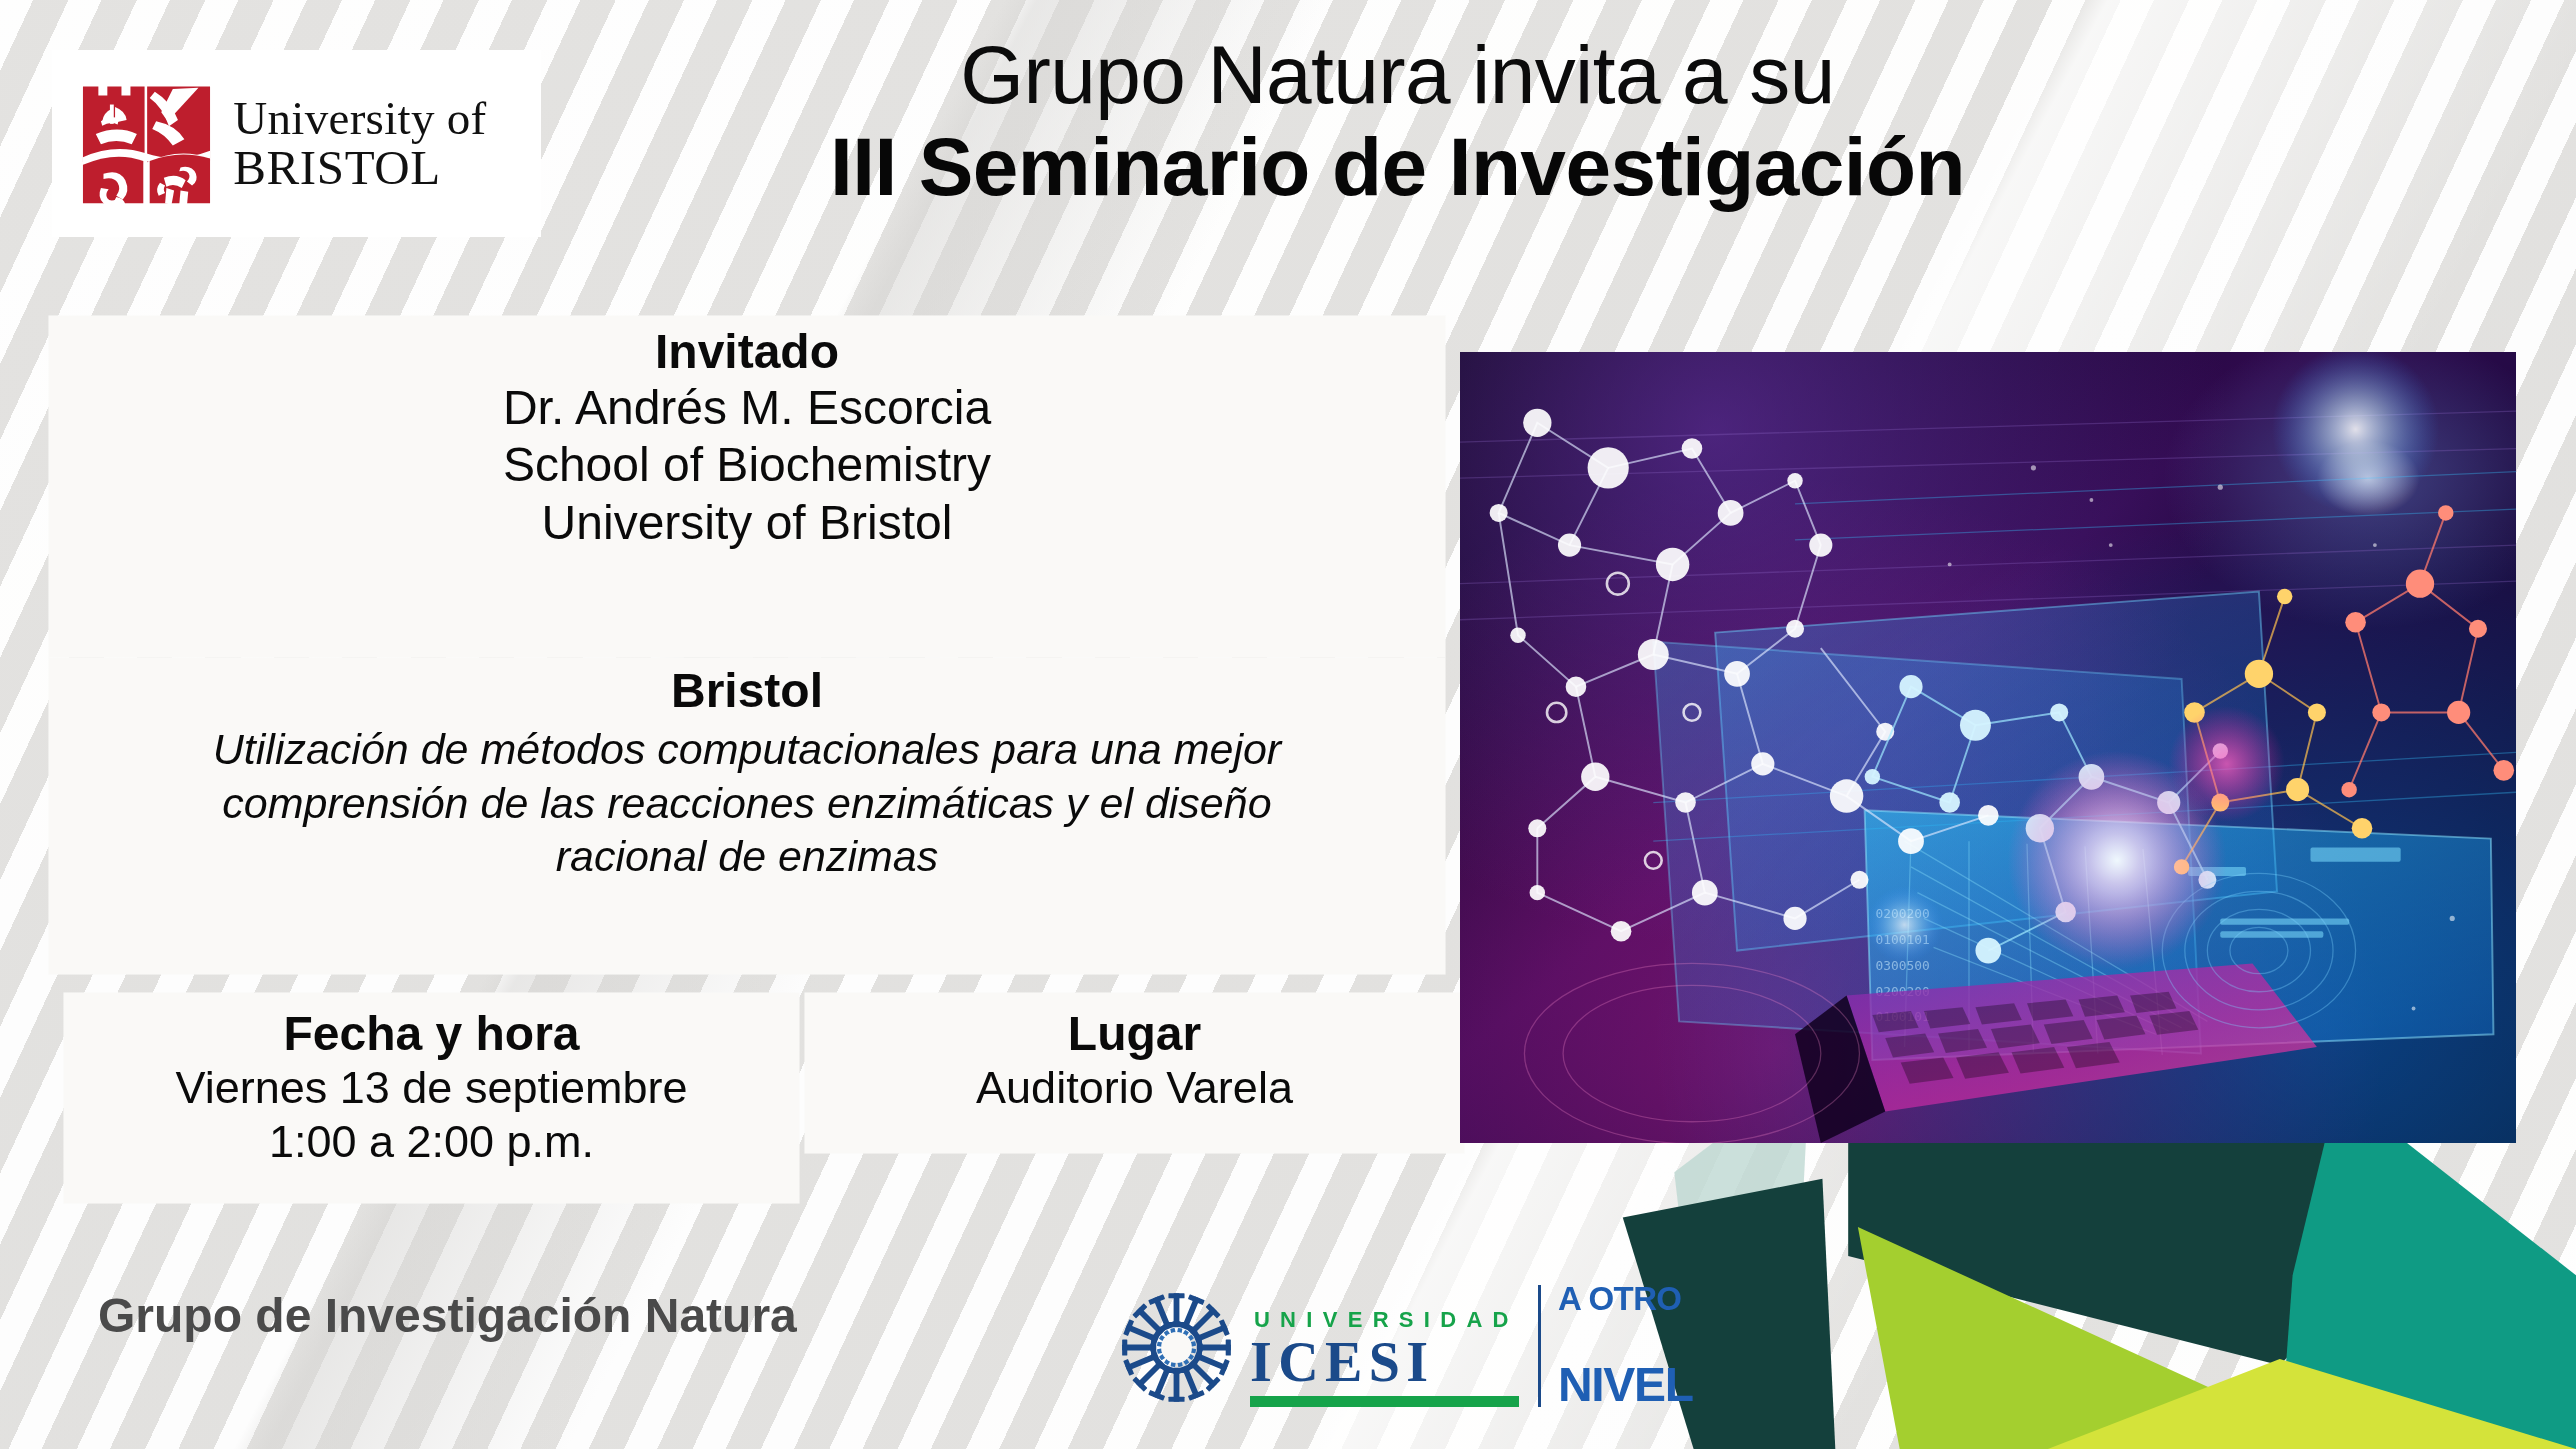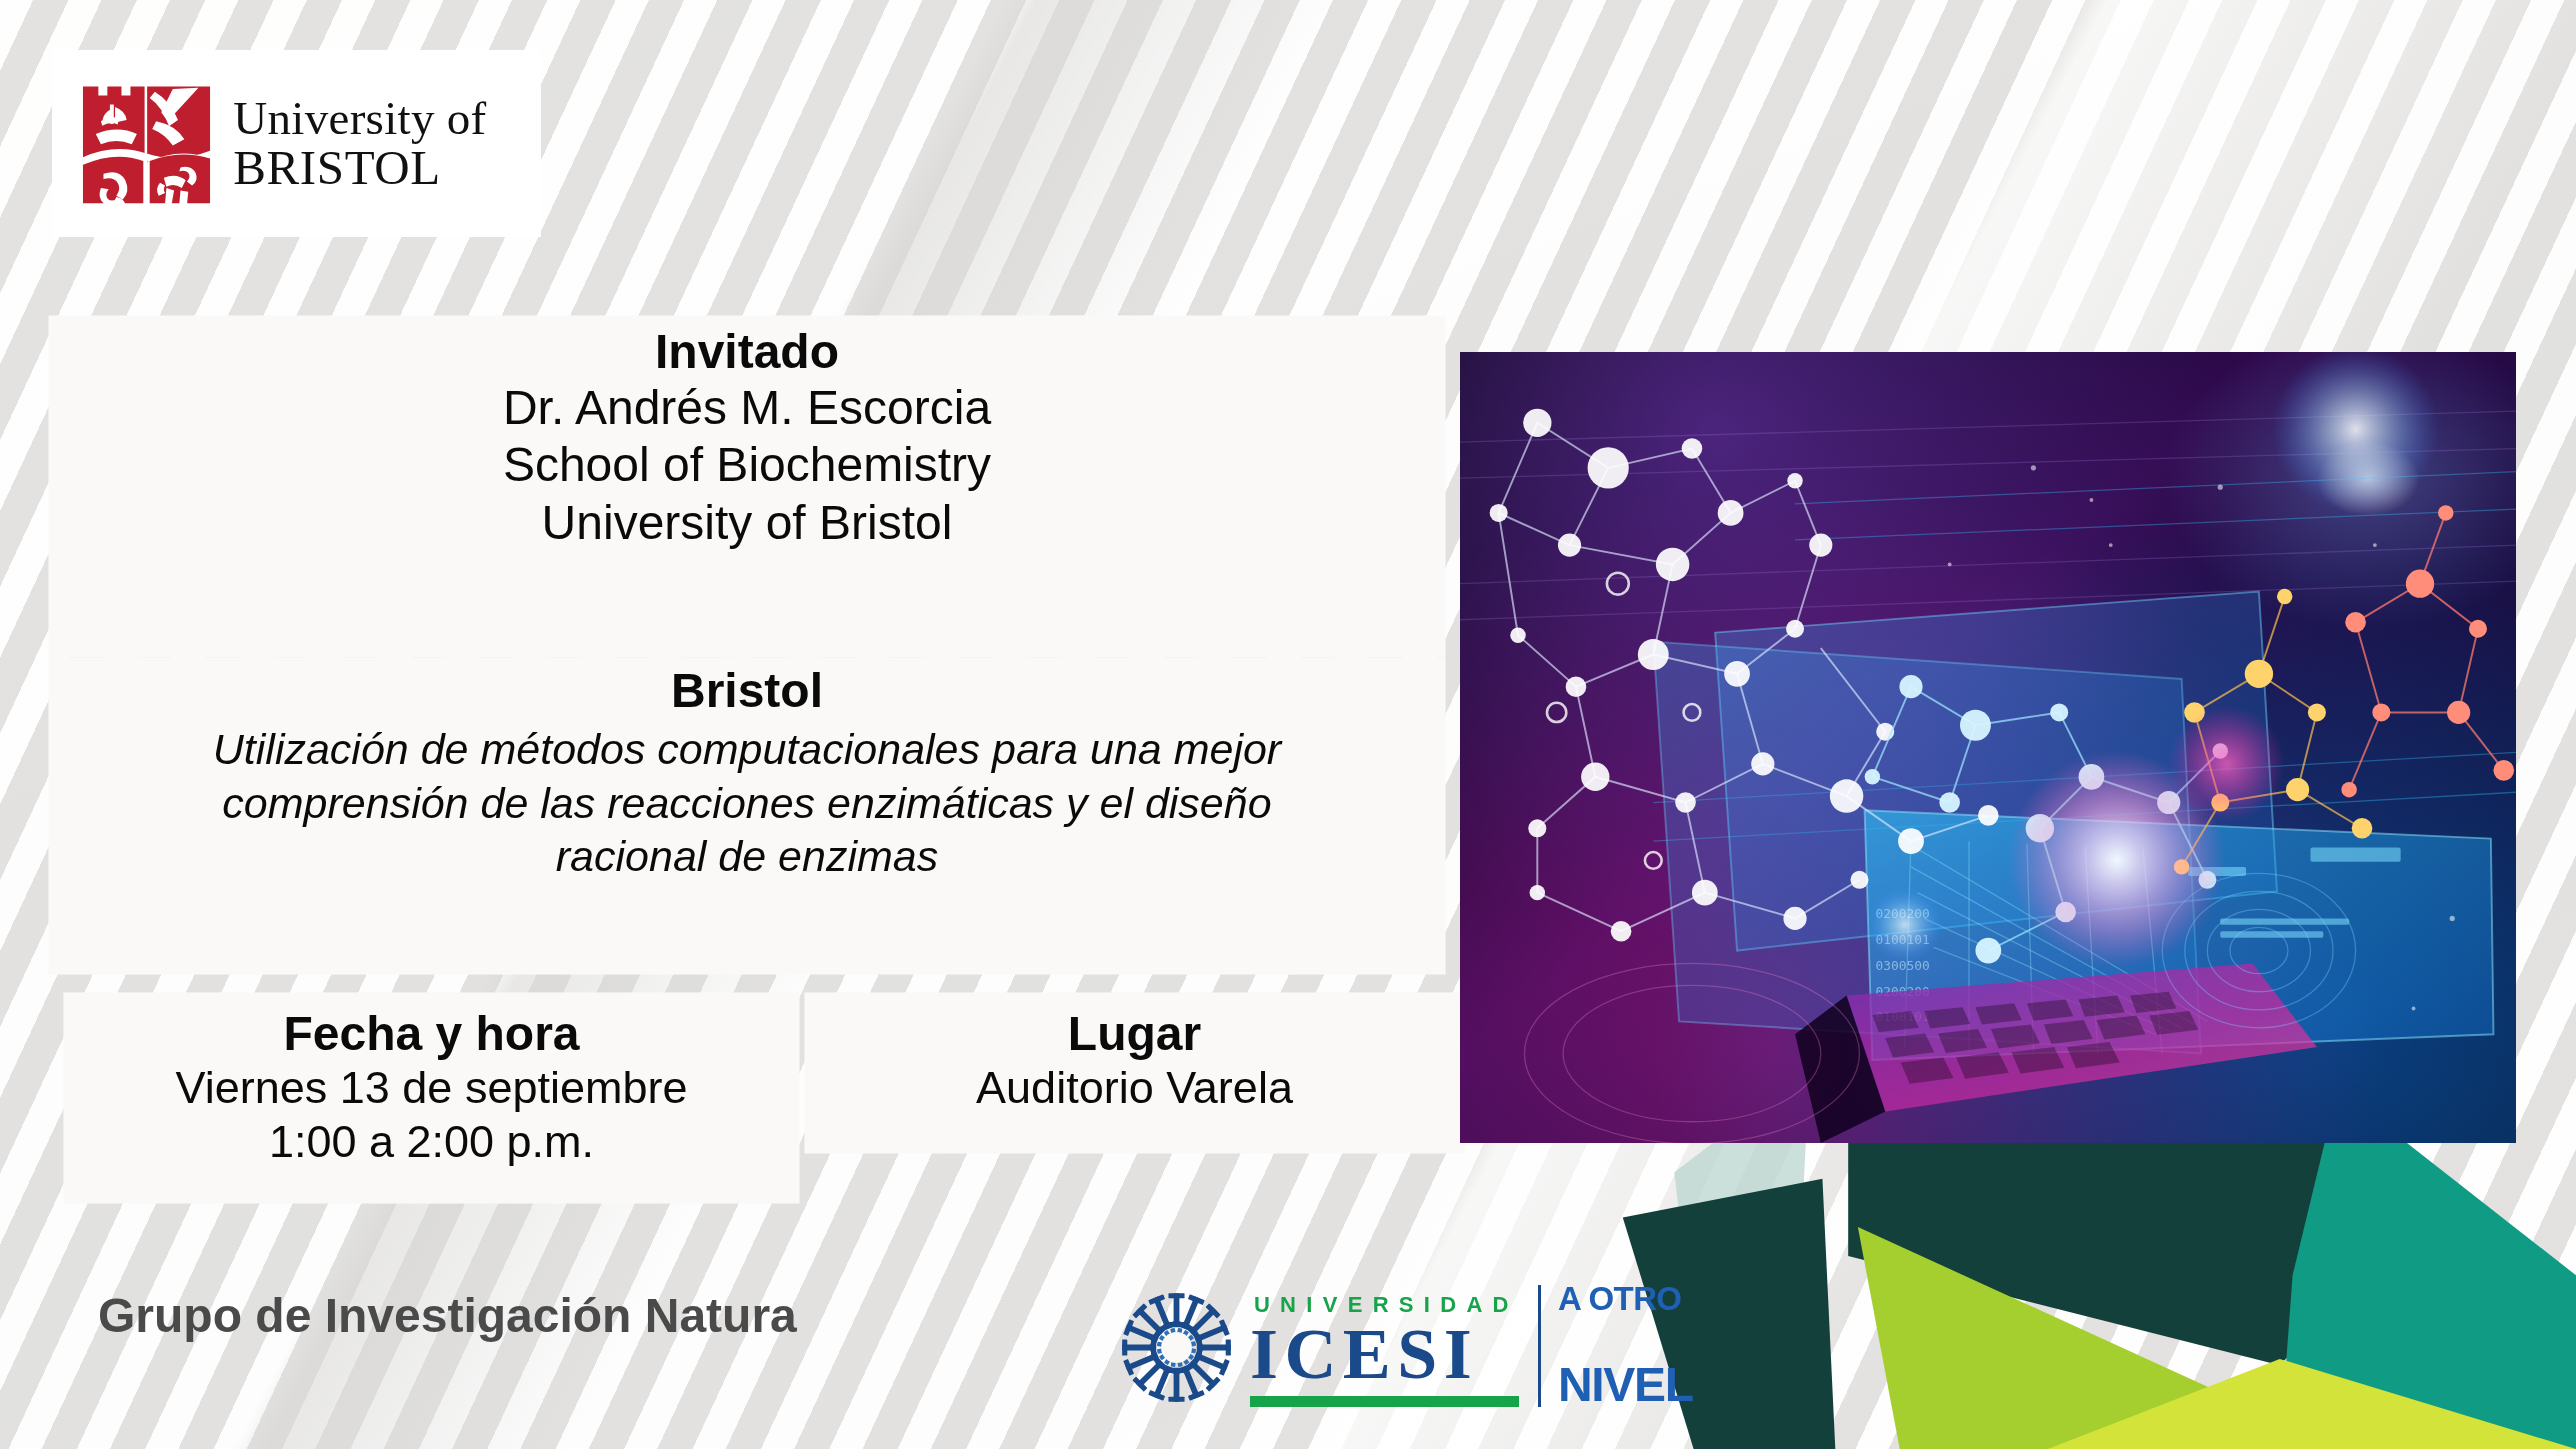--- a/index.html
+++ b/index.html
@@ -125,21 +125,21 @@
   }
   .icesi-mark{width:119px;height:119px;flex:0 0 auto;}
   .icesi-mark svg{display:block;width:100%;height:100%;}
   .icesi-words{margin-left:14px;display:flex;flex-direction:column;align-items:stretch;}
   .icesi-univ{
     font-size:22px;font-weight:700;color:#16a34a;letter-spacing:10.3px;
     margin-left:3.9px;margin-bottom:1.3px;
   }
   .icesi-name{
     font-family:"Liberation Serif","DejaVu Serif",serif;
-    font-size:72px;font-weight:700;color:#1b4a8a;letter-spacing:6.4px;
+    font-size:56px;font-weight:700;color:#1b4a8a;letter-spacing:6.4px;
     line-height:0.98;
   }
   .icesi-rule{height:11px;background:#16a34a;margin-top:6.4px;width:100%;}
   .icesi-div{width:3.2px;height:122px;background:#1b4a8a;margin:0 16.7px 0 19.3px;flex:0 0 auto;}
   .icesi-tag{display:flex;flex-direction:column;line-height:0.92;gap:48px;}
   .icesi-tag-1{font-size:33px;font-weight:700;color:#1f5fb4;letter-spacing:-0.6px;}
   .icesi-tag-2{font-size:48px;font-weight:700;color:#1f5fb4;letter-spacing:-1.3px;}
 </style>
 </head>
 <body>
@@ -185,20 +185,24 @@
           <path d="M126 168 q-8 10 -2 20 l10 -4 q-4 -6 0 -12 Z"></path>
         </g>
       </svg>
     </div>
     <div class="bristol-words">
       <span class="bristol-univ">University of</span>
       <span class="bristol-name">BRISTOL</span>
     </div>
   </div>
 
+  <div class="title-wrap">
+    <div class="title-l1">Grupo Natura invita a su</div>
+    <div class="title-l2">III Seminario de Investigación</div>
+  </div>
 
   <div class="panel panel-invitado">
     <div class="panel-inner">
       <div class="sec-head">Invitado</div>
       <div class="sec-line">Dr. Andrés M. Escorcia</div>
       <div class="sec-line">School of Biochemistry</div>
       <div class="sec-line">University of Bristol</div>
     </div>
   </div>
 

